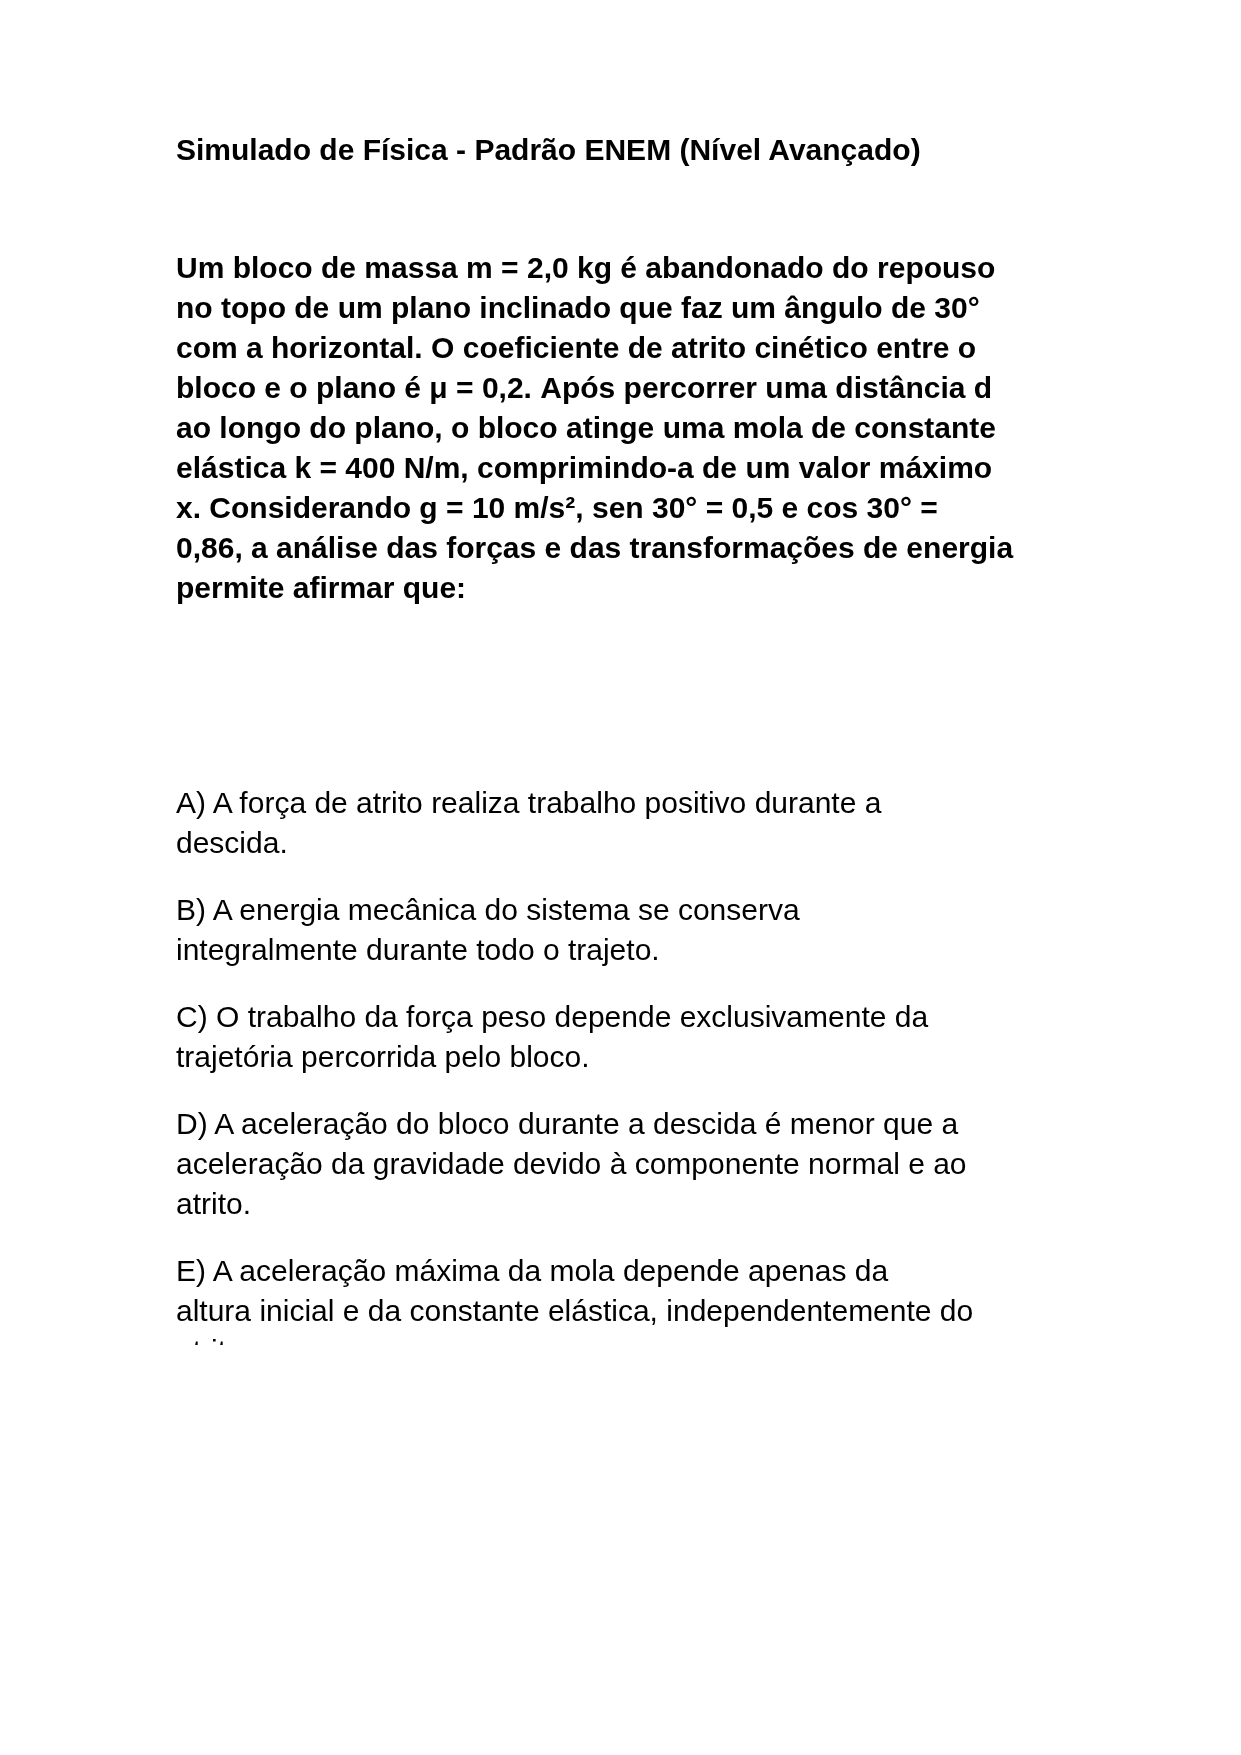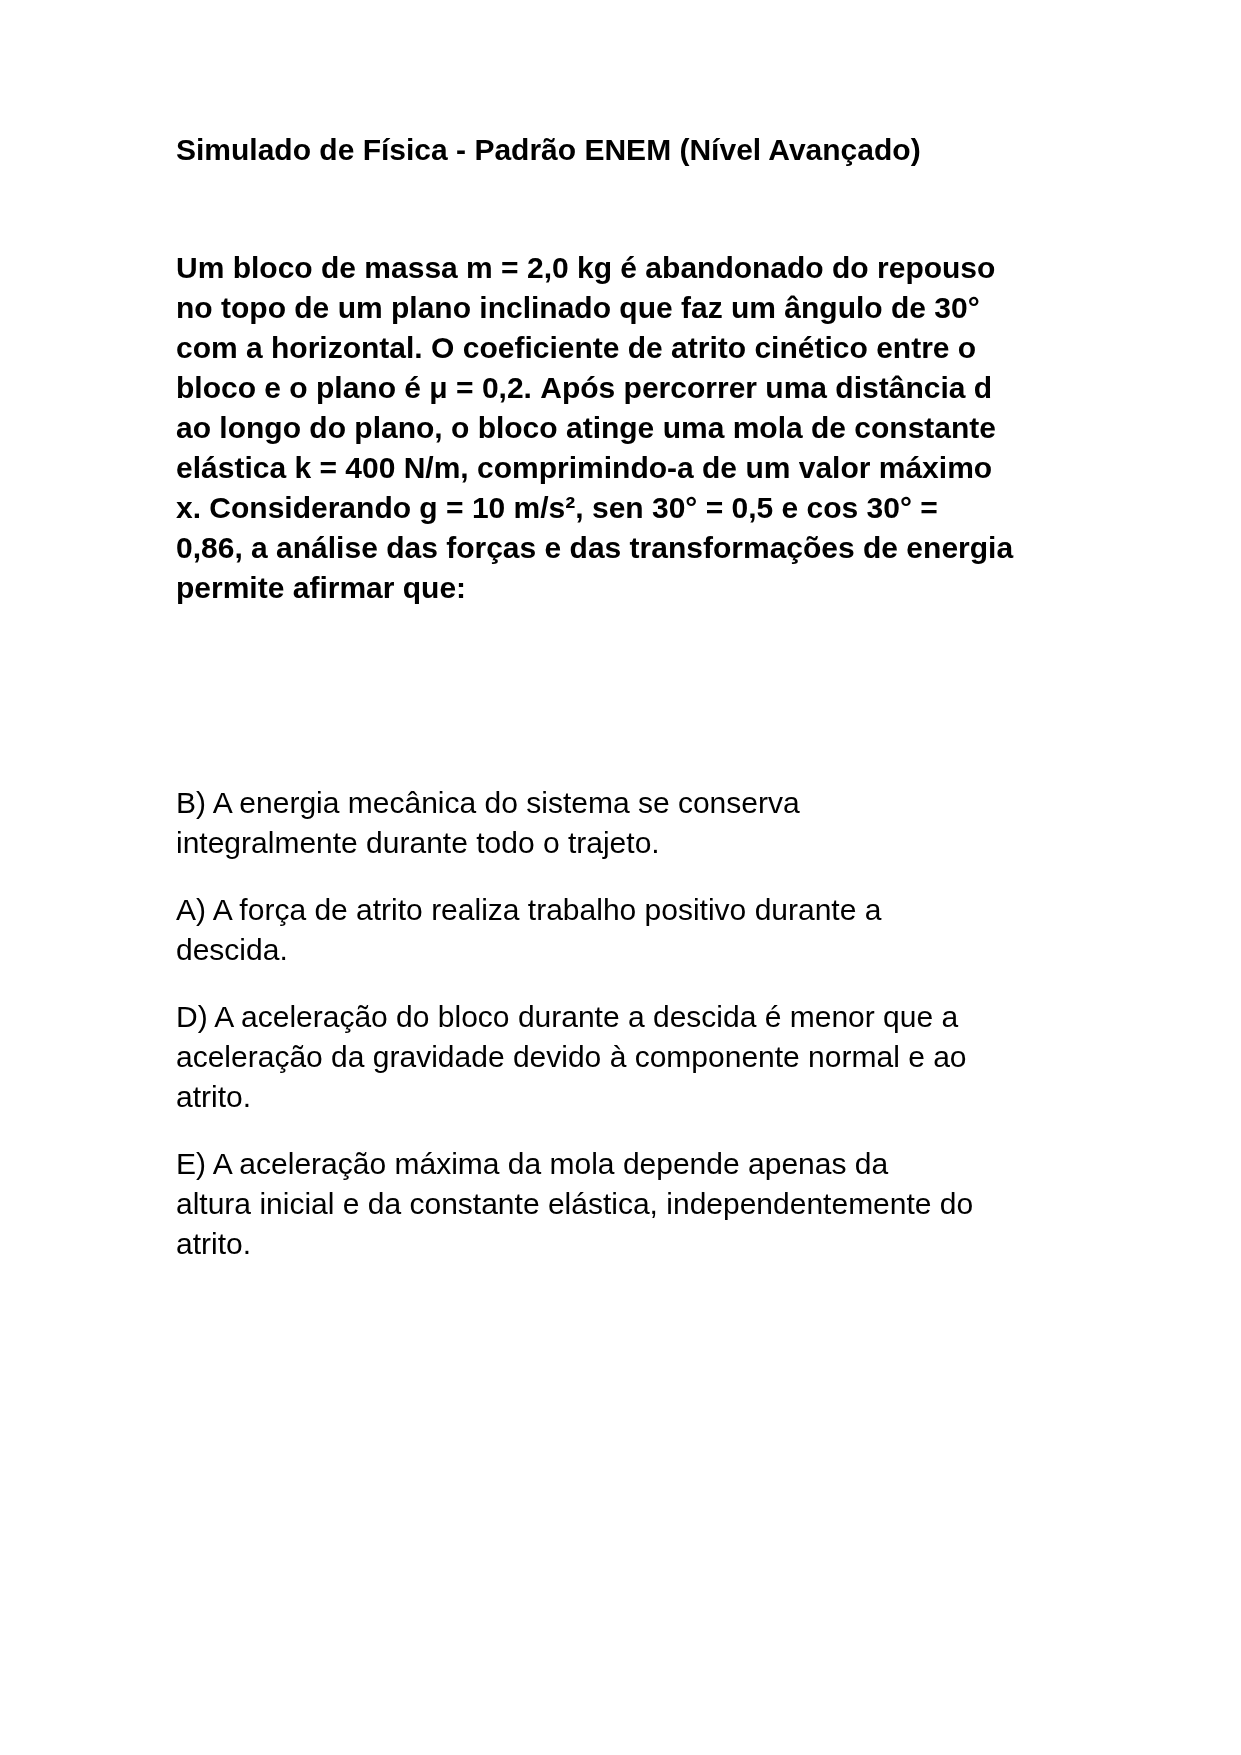--- a/index.html
+++ b/index.html
@@ -94,24 +94,26 @@
 no topo de um plano inclinado que faz um ângulo de 30°
 com a horizontal. O coeficiente de atrito cinético entre o
 bloco e o plano é μ = 0,2. Após percorrer uma distância d
 ao longo do plano, o bloco atinge uma mola de constante
 elástica k = 400 N/m, comprimindo-a de um valor máximo
 x. Considerando g = 10 m/s², sen 30° = 0,5 e cos 30° =
 0,86, a análise das forças e das transformações de energia
 permite afirmar que:</p>
 
     <div class="options">
+      <p class="option">A) A força de atrito realiza trabalho positivo durante a
+descida.</p>
       <p class="option">B) A energia mecânica do sistema se conserva
 integralmente durante todo o trajeto.</p>
-      <p class="option">A) A força de atrito realiza trabalho positivo durante a
-descida.</p>
+      <p class="option">C) O trabalho da força peso depende exclusivamente da
+trajetória percorrida pelo bloco.</p>
       <p class="option">D) A aceleração do bloco durante a descida é menor que a
 aceleração da gravidade devido à componente normal e ao
 atrito.</p>
       <p class="option">E) A aceleração máxima da mola depende apenas da
 altura inicial e da constante elástica, independentemente do
 atrito.</p>
     </div>
 
   </div>
 

